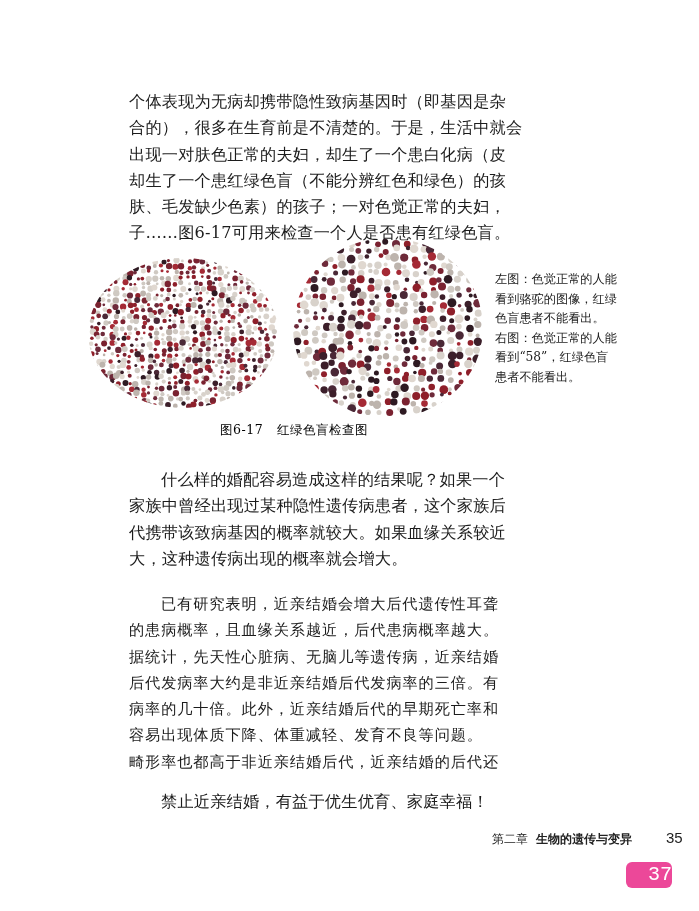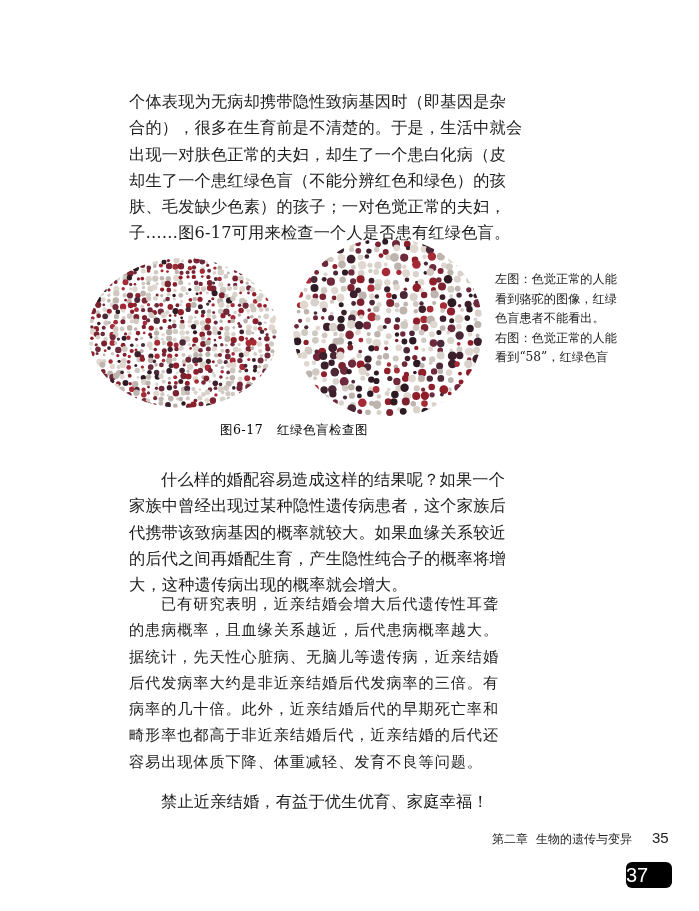--- a/index.html
+++ b/index.html
@@ -15,23 +15,23 @@
     .plate { position: absolute; border-radius: 50%; overflow: hidden; }
     #plate-left { left: 0; top: 20px; width: 190px; height: 150px; }
     #plate-right { left: 205px; top: 0; width: 190px; height: 180px; }
     .plate svg { width: 100%; height: 100%; display: block; }
     .caption { position: absolute; left: 220px; top: 422px; font-size: 12.5px; color: #000000; letter-spacing: 0.5px; }
     .caption .num { margin-right: 14px; }
     .sidenote { position: absolute; left: 495px; top: 270px; width: 140px; font-size: 12.2px; line-height: 19.5px; color: #222; }
     .sidenote .line { display: block; white-space: nowrap; }
     .footer { position: absolute; top: 829px; left: 450px; font-size: 12px; color: #222; }
     .footer .chapter { margin-right: 8px; margin-left: 42px; }
-    .footer .title { margin-right: 20px; }
+    .footer .title { margin-right: 34px; font-weight: bold; }
     .footer .pnum { font-family: "Liberation Sans", sans-serif; font-size: 15px; }
-    .badge { position: absolute; left: 626px; top: 862px; width: 46px; height: 26px; border-radius: 6px; background: #000000; color: #ffffff; font-family: Liberation Sans, sans-serif; font-size: 20px; text-align: left; line-height: 26px; }
+    .badge { position: absolute; left: 626px; top: 862px; width: 46px; height: 26px; border-radius: 6px; background: #ec4899; color: #ffffff; font-family: Liberation Mono, monospace; font-size: 20px; text-align: right; line-height: 26px; }
   </style>
 </head>
 <body>
 
 <div id="p1" class="para">
   <span class="line">个体表现为无病却携带隐性致病基因时（即基因是杂</span>
   <span class="line">合的），很多在生育前是不清楚的。于是，生活中就会</span>
   <span class="line">出现一对肤色正常的夫妇，却生了一个患白化病（皮</span>
   <span class="line">却生了一个患红绿色盲（不能分辨红色和绿色）的孩</span>
   <span class="line">肤、毛发缺少色素）的孩子；一对色觉正常的夫妇，</span>
@@ -1314,42 +1314,42 @@
       </svg>
   </div>
 </div>
 
 <div class="sidenote">
   <span class="line">左图：色觉正常的人能</span>
   <span class="line">看到骆驼的图像，红绿</span>
   <span class="line">色盲患者不能看出。</span>
   <span class="line">右图：色觉正常的人能</span>
   <span class="line">看到“58”，红绿色盲</span>
+  <span class="line">患者不能看出。</span>
 </div>
 
 <div class="caption">
   <span class="num">图6-17</span><span>红绿色盲检查图</span>
 </div>
 
 <div id="p2" class="para">
   <span class="line indent">什么样的婚配容易造成这样的结果呢？如果一个</span>
   <span class="line">家族中曾经出现过某种隐性遗传病患者，这个家族后</span>
   <span class="line">代携带该致病基因的概率就较大。如果血缘关系较近</span>
-  <span class="line">的后代之间再婚配生育，产生隐性纯合子的概率将增</span>
   <span class="line">大，这种遗传病出现的概率就会增大。</span>
 </div>
 
 <div id="p3" class="para">
   <span class="line indent">已有研究表明，近亲结婚会增大后代遗传性耳聋</span>
   <span class="line">的患病概率，且血缘关系越近，后代患病概率越大。</span>
   <span class="line">据统计，先天性心脏病、无脑儿等遗传病，近亲结婚</span>
   <span class="line">后代发病率大约是非近亲结婚后代发病率的三倍。有</span>
   <span class="line">病率的几十倍。此外，近亲结婚后代的早期死亡率和</span>
+  <span class="line">容易出现体质下降、体重减轻、发育不良等问题。</span>
   <span class="line">畸形率也都高于非近亲结婚后代，近亲结婚的后代还</span>
-  <span class="line">容易出现体质下降、体重减轻、发育不良等问题。</span>
 </div>
 
 <div id="p4" class="para">
   <span class="line indent">禁止近亲结婚，有益于优生优育、家庭幸福！</span>
 </div>
 
 <div class="footer">
   <span class="chapter">第二章</span><span class="title">生物的遗传与变异</span><span class="pnum">35</span>
 </div>
 

